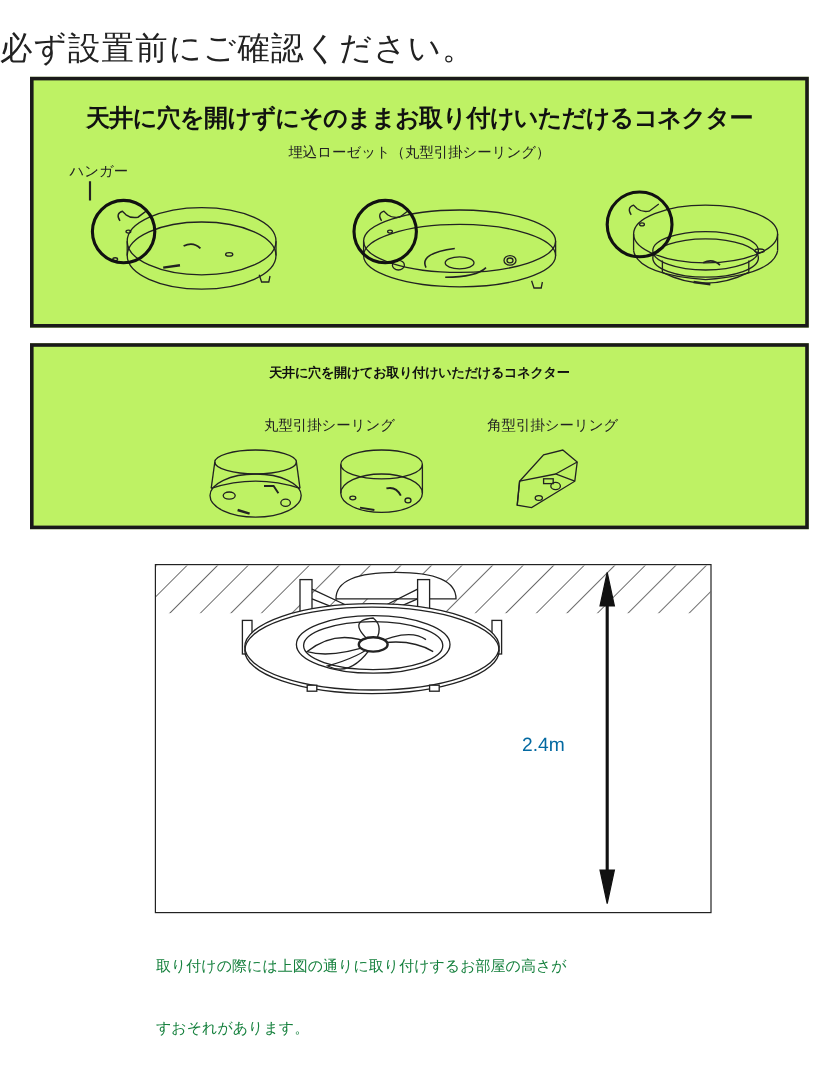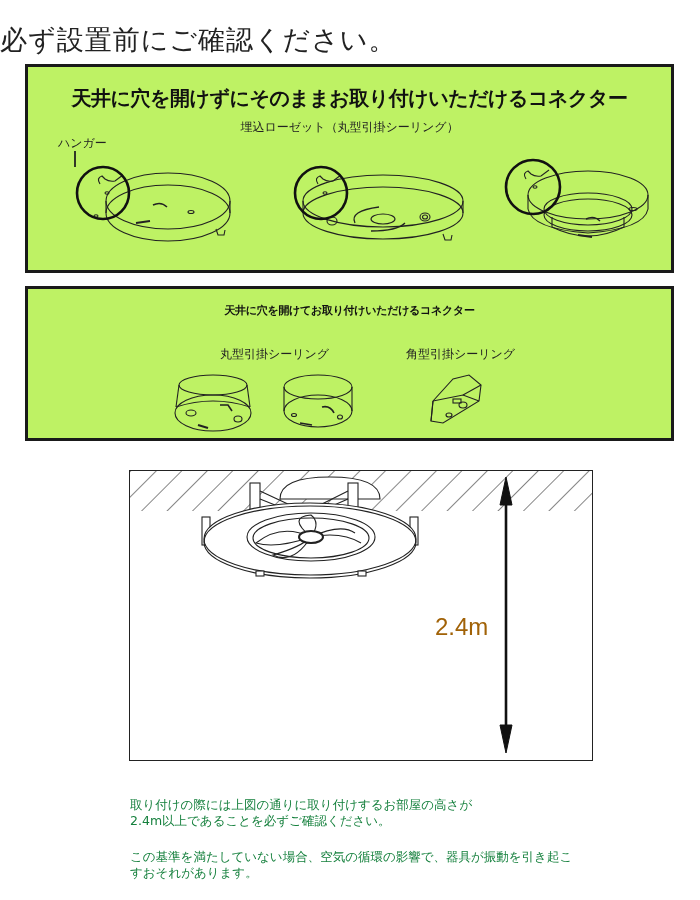--- a/index.html
+++ b/index.html
@@ -25,21 +25,21 @@
   .box2 .box-heading { top: 14px; font-size: 11px; letter-spacing: -0.3px; }
   .sub-label { position: absolute; font-size: 12px; color: #222; white-space: nowrap; }
   .illus { position: absolute; }
   .diagram {
     left: 129px; top: 470px; width: 464px; height: 291px;
     border: 1.5px solid #222; box-sizing: border-box; overflow: hidden; background: #fff;
   }
   .height-label {
     position: absolute; left: 305px; top: 142px;
     font-family: "Liberation Sans", "DejaVu Sans", sans-serif;
-    font-size: 24px; color: #a16207;
+    font-size: 16px; color: #0369a1;
   }
   .note {
     left: 130px; font-size: 12.5px; line-height: 16px; color: #15803d;
     font-family: "DejaVu Sans", "Liberation Sans", sans-serif;
   }
   .note p { margin: 0; }
 </style>
 </head>
 <body>
 
@@ -188,18 +188,16 @@
       <line x1="376" y1="16" x2="376" y2="272" stroke-width="2.6"></line>
       <polygon points="376,6 370,34 382,34"></polygon>
       <polygon points="376,282 370,254 382,254"></polygon>
     </g>
   </svg>
   <div class="height-label">2.4m</div>
 </div>
 
 <div class="abs note" style="top:797px;">
   <p>取り付けの際には上図の通りに取り付けするお部屋の高さが</p>
-  <p>2.4m以上であることを必ずご確認ください。</p>
 </div>
 <div class="abs note" style="top:849px;">
-  <p>この基準を満たしていない場合、空気の循環の影響で、器具が振動を引き起こ</p>
   <p>すおそれがあります。</p>
 </div>
 
 </body></html>

